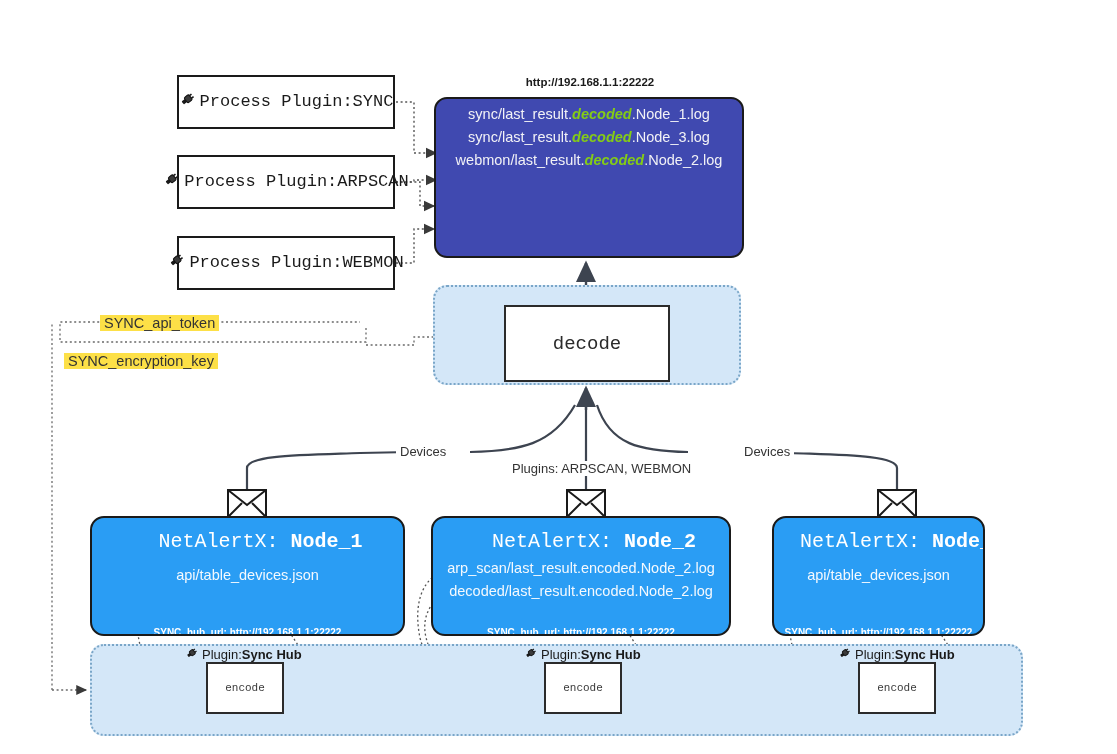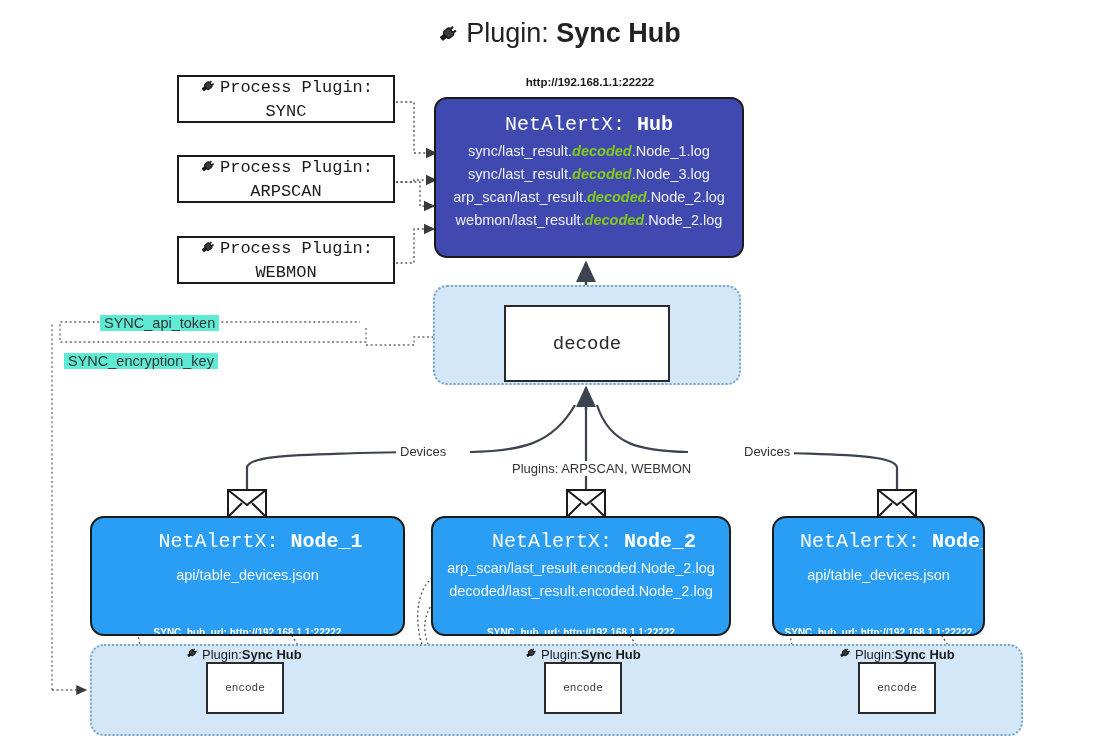--- a/index.html
+++ b/index.html
@@ -16,24 +16,24 @@
   #title{
     left:0;top:18px;width:1117px;text-align:center;
     font-size:27px;color:#222;letter-spacing:0px;
   }
   #title .plug{display:inline-block;vertical-align:-4px;margin-right:4px;}
   #title .light{font-weight:400;}
   #title .strong{font-weight:bold;}
 
   
   .proc{
-    width:218px;height:48px;border:2px solid #1a1a1a;background:#fff;
+    width:218px;height:54px;border:2px solid #1a1a1a;background:#fff;
     font-family:"Liberation Mono","DejaVu Sans Mono",monospace;
     font-size:17px;color:#1a1a1a;line-height:1.22;
-    display:flex;flex-direction:column;align-items:center;justify-content:center;
+    display:flex;flex-direction:row;align-items:center;justify-content:center;
     box-sizing:border-box;
   }
   .proc .l1{display:flex;align-items:center;white-space:nowrap;}
   .proc .l1 .plug{margin-right:2px;display:inline-block;vertical-align:-3px;}
   .proc .l2{white-space:nowrap;}
 
   
   #hub-url{
     left:436px;top:76px;width:308px;text-align:center;
     font-size:11.5px;color:#1a1a1a;font-weight:600;
@@ -62,21 +62,21 @@
   }
   #decode-box{
     left:504px;top:297px;width:166px;height:77px;
     background:#ffffff;border:2px solid #2b2b2b;box-sizing:border-box;
     display:flex;align-items:center;justify-content:center;
     font-family:"Liberation Mono","DejaVu Sans Mono",monospace;
     font-size:19px;color:#2b2b2b;margin-top:8px;
   }
 
   
-  .keylabel{font-size:14.5px;color:#333;background:#5eead4;padding:0 4px;white-space:nowrap;}
+  .keylabel{font-size:14.5px;color:#333;background:#fde047;padding:0 4px;white-space:nowrap;}
 
   
   .edgelabel{font-size:13px;color:#333;background:#fff;padding:0 4px;white-space:nowrap;}
 
   
   .node{
     height:120px;background:#2a9df4;border:2px solid #1a1a1a;border-radius:14px;
     box-sizing:border-box;color:#ffffff;overflow:hidden;
   }
   .node .ntitle{
@@ -184,32 +184,20 @@
     <g stroke="#555" stroke-width="1.3" fill="none" stroke-dasharray="2,2.6">
       <path d="M897,520 L906,560 C918,600 938,630 950,648"></path>
       <path d="M950,648 C958,664 956,678 938,684"></path>
       <path d="M810,562 C790,575 784,610 792,645 C800,672 812,682 824,686"></path>
     </g>
     <g stroke="#555" stroke-width="1.3" fill="none" stroke-dasharray="2,2.6" marker-end="url(#arw)">
       <path d="M824,686 L855,688"></path>
     </g>
   </svg>
 
-  <div class="abs" id="title">
-    <span class="plug">
-      <svg width="26" height="26" viewBox="0 0 26 26">
-          <g transform="rotate(-38 13 13)">
-        <rect x="3" y="10.5" width="6" height="5" rx="1" fill="#1a1a1a"></rect>
-        <rect x="8.5" y="8.5" width="8" height="9" rx="2" fill="#3a3a3a" stroke="#111" stroke-width="1.2"></rect>
-        <rect x="16" y="9.6" width="4" height="2.2" fill="#1a1a1a"></rect>
-        <rect x="16" y="14.2" width="4" height="2.2" fill="#1a1a1a"></rect>
-      </g>
-        </svg>
-    </span><span class="light">Plugin: </span><span class="strong">Sync Hub</span>
-  </div>
 
   <div class="abs proc" style="left:177px;top:75px;">
     <div class="l1">
       <span class="plug">
         <svg width="19" height="19" viewBox="0 0 26 26">
             <g transform="rotate(-38 13 13)">
           <rect x="3" y="10.5" width="6" height="5" rx="1" fill="#1a1a1a"></rect>
           <rect x="8.5" y="8.5" width="8" height="9" rx="2" fill="#3a3a3a" stroke="#111" stroke-width="1.4"></rect>
           <rect x="16" y="9.6" width="4" height="2.2" fill="#1a1a1a"></rect>
           <rect x="16" y="14.2" width="4" height="2.2" fill="#1a1a1a"></rect>
@@ -250,31 +238,25 @@
         </g>
           </svg>
       </span>
       <span>Process Plugin:</span>
     </div>
     <div class="l2">WEBMON</div>
   </div>
 
   <div class="abs" id="hub-url">http://192.168.1.1:22222</div>
   <div class="abs" id="hub">
-    <div class="hub-title">
-      <span>NetAlertX: </span><b>Hub</b>
-    </div>
     <div class="logline">
       <span>sync/last_result.</span><b>decoded</b><span>.Node_1.log</span>
     </div>
     <div class="logline">
       <span>sync/last_result.</span><b>decoded</b><span>.Node_3.log</span>
-    </div>
-    <div class="logline">
-      <span>arp_scan/last_result.</span><b>decoded</b><span>.Node_2.log</span>
     </div>
     <div class="logline">
       <span>webmon/last_result.</span><b>decoded</b><span>.Node_2.log</span>
     </div>
   </div>
 
   <div class="abs" id="decode-group"></div>
   <div class="abs" id="decode-box">decode</div>
 
   <div class="abs keylabel" style="left:100px;top:315px;">SYNC_api_token</div>

